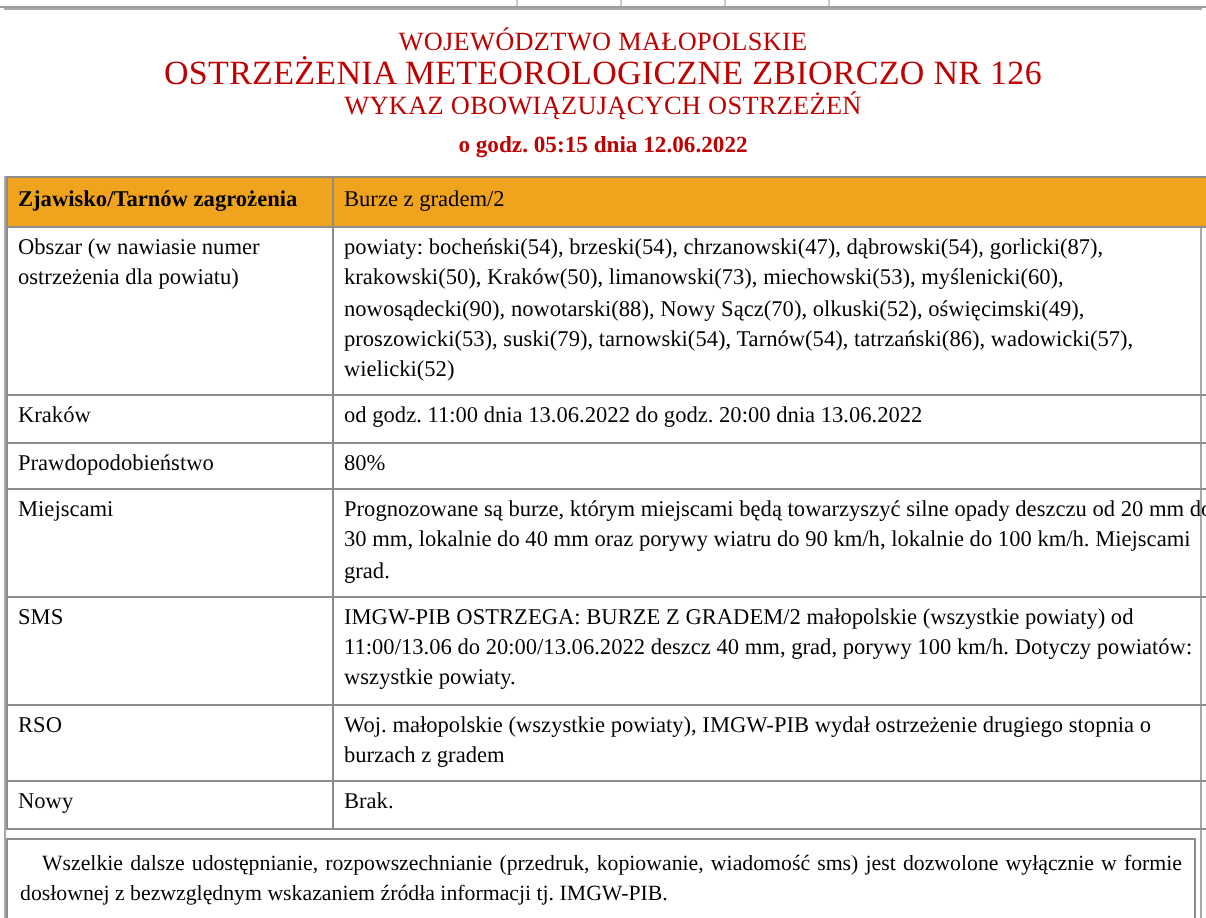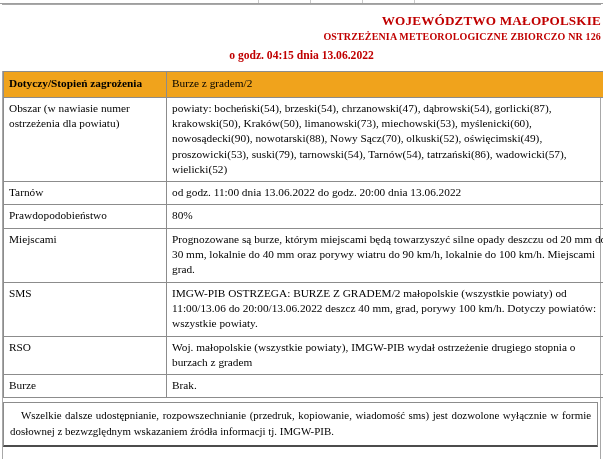--- a/index.html
+++ b/index.html
@@ -71,29 +71,28 @@
   }
 
   
   .title-block {
     text-align: center;
     color: #c00000;
     padding: 8px 0 7px 0;
     background: #ffffff;
   }
   .title-line {
-    font-weight: bold;
+    font-weight: normal;
     font-size: 13.2px;
     line-height: 16.2px;
     letter-spacing: 0.15px;
     white-space: nowrap;
-    text-align: right;
   }
   .title-line.t2 {
-    font-size: 10px;
+    font-size: 17px;
   }
   .subtitle-line {
     font-weight: bold;
     font-size: 11.6px;
     line-height: 17px;
     padding-top: 2px;
   }
 
   
   table.warn {
@@ -157,55 +156,56 @@
     <div class="strip-line"></div>
   </div>
 
   <div class="outer-frame"></div>
 
   <div class="content">
 
     <div class="title-block">
       <div class="title-line">WOJEWÓDZTWO MAŁOPOLSKIE</div>
       <div class="title-line t2">OSTRZEŻENIA METEOROLOGICZNE ZBIORCZO NR 126</div>
-      <div class="subtitle-line">o godz. 04:15 dnia 13.06.2022</div>
+      <div class="title-line">WYKAZ OBOWIĄZUJĄCYCH OSTRZEŻEŃ</div>
+      <div class="subtitle-line">o godz. 05:15 dnia 12.06.2022</div>
     </div>
 
     <table class="warn">
       <tbody>
         <tr class="head">
-          <td class="label">Dotyczy/Stopień zagrożenia</td>
+          <td class="label">Zjawisko/Tarnów zagrożenia</td>
           <td class="value">Burze z gradem/2</td>
         </tr>
         <tr>
           <td class="label">Obszar (w nawiasie numer ostrzeżenia dla powiatu)</td>
           <td class="value">powiaty: bocheński(54), brzeski(54), chrzanowski(47), dąbrowski(54), gorlicki(87), krakowski(50), Kraków(50), limanowski(73), miechowski(53), myślenicki(60), nowosądecki(90), nowotarski(88), Nowy Sącz(70), olkuski(52), oświęcimski(49), proszowicki(53), suski(79), tarnowski(54), Tarnów(54), tatrzański(86), wadowicki(57), wielicki(52)</td>
         </tr>
         <tr>
-          <td class="label">Tarnów</td>
+          <td class="label">Kraków</td>
           <td class="value">od godz. 11:00 dnia 13.06.2022 do godz. 20:00 dnia 13.06.2022</td>
         </tr>
         <tr>
           <td class="label">Prawdopodobieństwo</td>
           <td class="value">80%</td>
         </tr>
         <tr>
           <td class="label">Miejscami</td>
           <td class="value">Prognozowane są burze, którym miejscami będą towarzyszyć silne opady deszczu od 20 mm do 30 mm, lokalnie do 40 mm oraz porywy wiatru do 90 km/h, lokalnie do 100 km/h. Miejscami grad.</td>
         </tr>
         <tr>
           <td class="label">SMS</td>
           <td class="value">IMGW-PIB OSTRZEGA: BURZE Z GRADEM/2 małopolskie (wszystkie powiaty) od 11:00/13.06 do 20:00/13.06.2022 deszcz 40 mm, grad, porywy 100 km/h. Dotyczy powiatów: wszystkie powiaty.</td>
         </tr>
         <tr>
           <td class="label">RSO</td>
           <td class="value">Woj. małopolskie (wszystkie powiaty), IMGW-PIB wydał ostrzeżenie drugiego stopnia o burzach z gradem</td>
         </tr>
         <tr>
-          <td class="label">Burze</td>
+          <td class="label">Nowy</td>
           <td class="value">Brak.</td>
         </tr>
       </tbody>
     </table>
 
     <div class="footnote">
       <p>Wszelkie dalsze udostępnianie, rozpowszechnianie (przedruk, kopiowanie, wiadomość sms) jest dozwolone wyłącznie w formie dosłownej z bezwzględnym wskazaniem źródła informacji tj. IMGW-PIB.</p>
     </div>
 
   </div>

